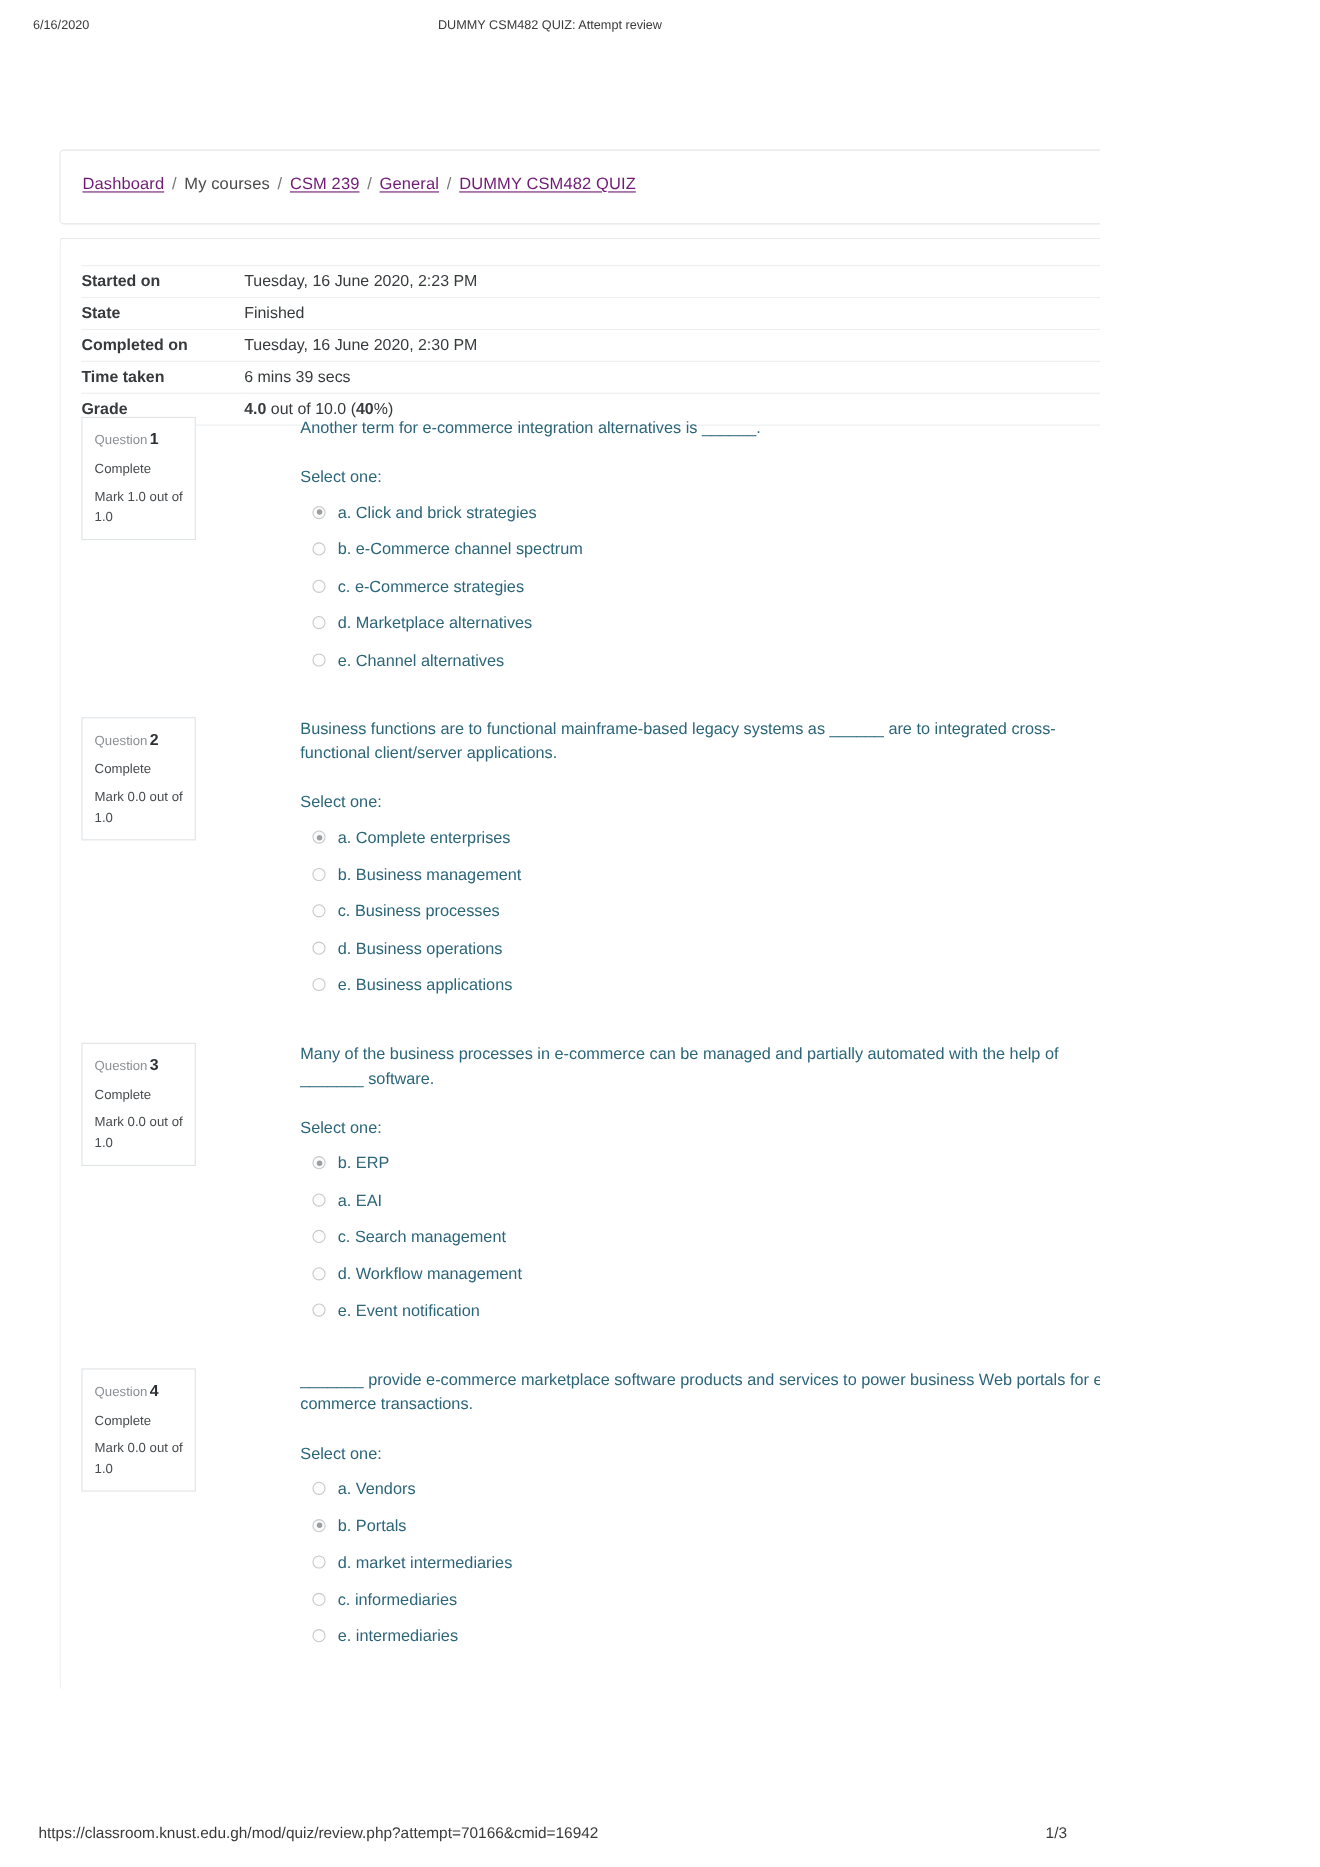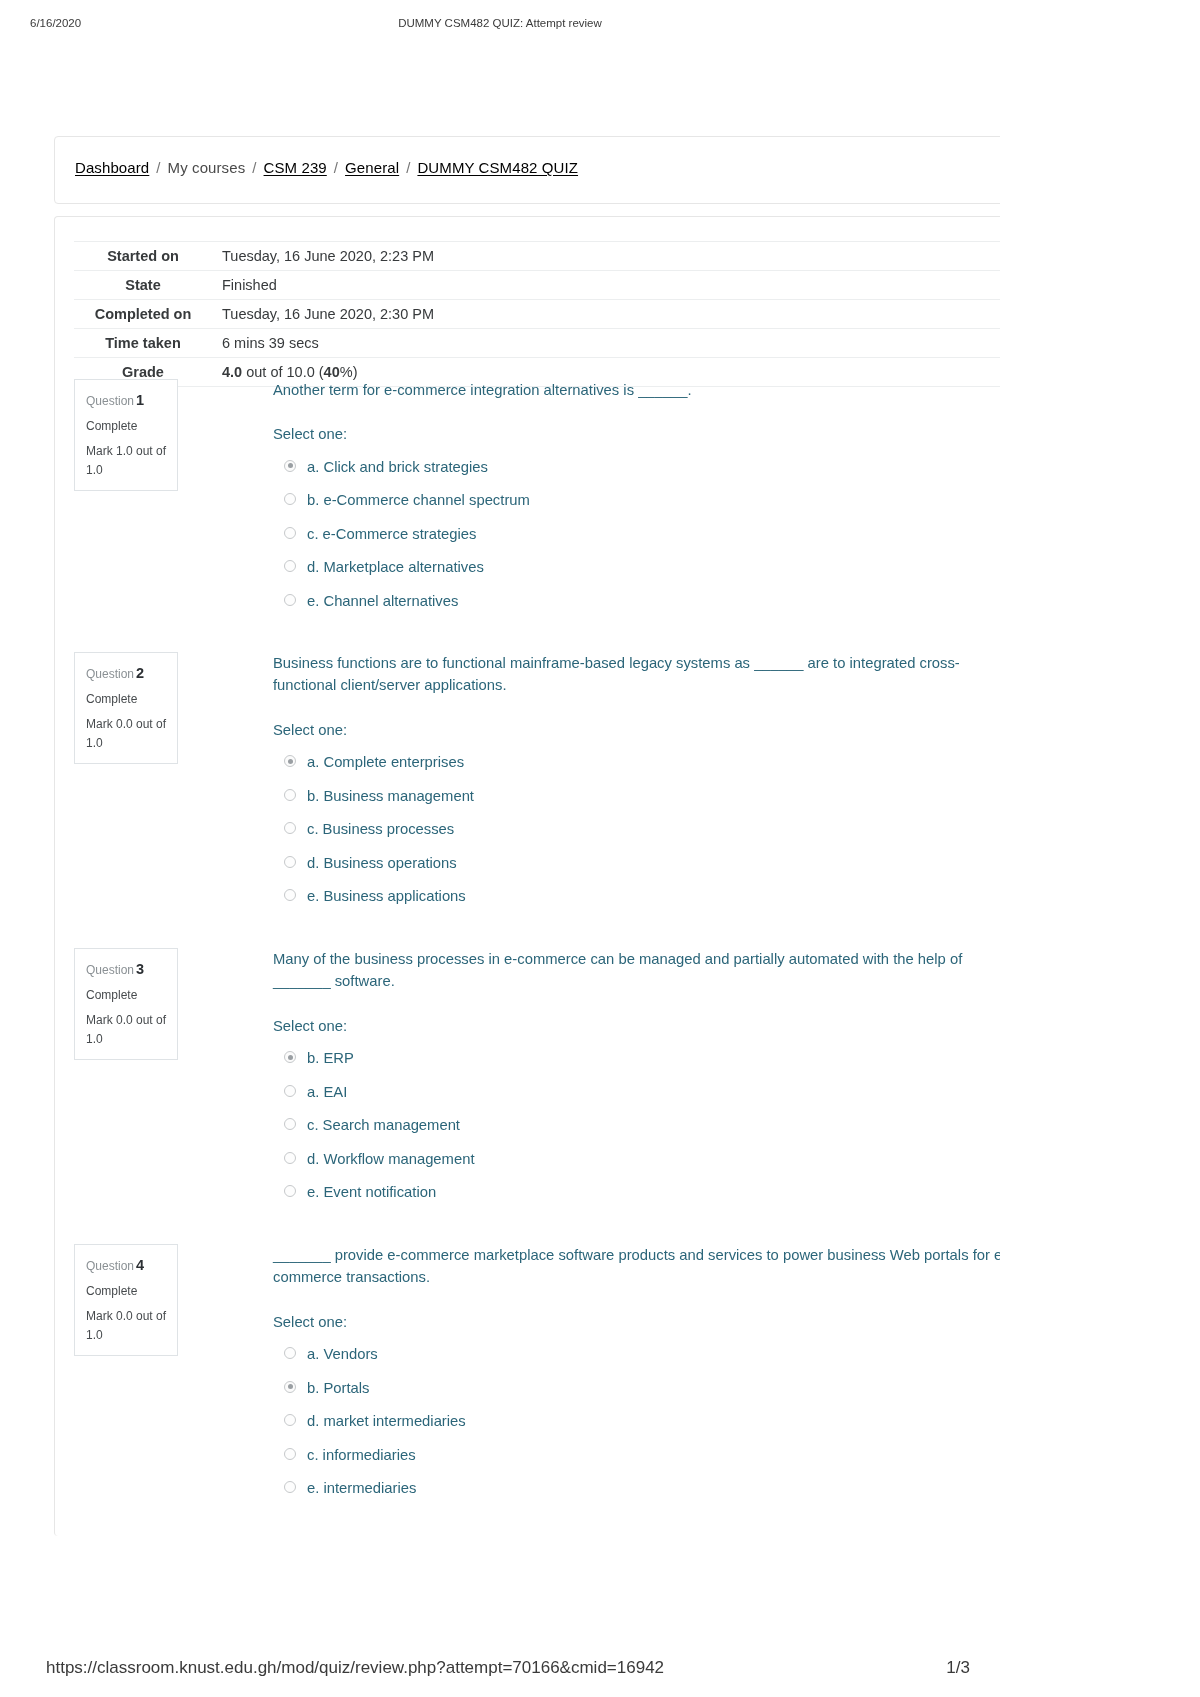--- a/index.html
+++ b/index.html
@@ -28,23 +28,23 @@
     position: absolute; left: 30px; top: 0;
   }
   .print-header .ph-title {
     position: absolute; left: 0; right: 0; top: 0;
     text-align: center;
   }
 
   
   .print-footer {
     position: absolute;
-    bottom: 21px; left: 16px; right: 0;
+    bottom: 21px; left: 5px; right: 0;
     height: 18px;
-    font-size: 17px;
+    font-size: 14px;
     color: #3a3a3a;
   }
   .print-footer .pf-url { position: absolute; left: 30px; top: 0; }
   .print-footer .pf-page { position: absolute; right: 30px; top: 0; }
 
   
   .breadcrumb-card {
     position: absolute;
     left: 54px; top: 136px;
     width: 1001px; height: 68px;
@@ -54,21 +54,21 @@
   }
   .breadcrumb {
     position: absolute;
     left: 20px; top: 22px;
     font-size: 15px;
     color: #4a4a4a;
     white-space: nowrap;
     letter-spacing: .1px;
   }
   .breadcrumb a {
-    color: #000000;
+    color: #701a75;
     text-decoration: underline;
     text-underline-offset: 2px;
   }
   .breadcrumb .plain { color: #4a4a4a; }
   .breadcrumb .sep { color: #767676; padding: 0 7px; }
 
   .content-card {
     position: absolute;
     left: 54px; top: 216px;
     width: 1001px; height: 1320px;
@@ -84,21 +84,21 @@
     left: 19px; top: 24px;
     width: 963px;
     border-collapse: collapse;
     font-size: 14.5px;
     color: #373a3c;
   }
   .summary tr { border-top: 1px solid #eceeef; }
   .summary tr:last-child { border-bottom: 1px solid #eceeef; }
   .summary th {
     width: 148px;
-    text-align: center;
+    text-align: left;
     font-weight: bold;
     padding: 6px 10px 6px 0;
     vertical-align: top;
     white-space: nowrap;
   }
   .summary td {
     text-align: left;
     font-weight: normal;
     padding: 6px 0 6px 0;
     vertical-align: top;

